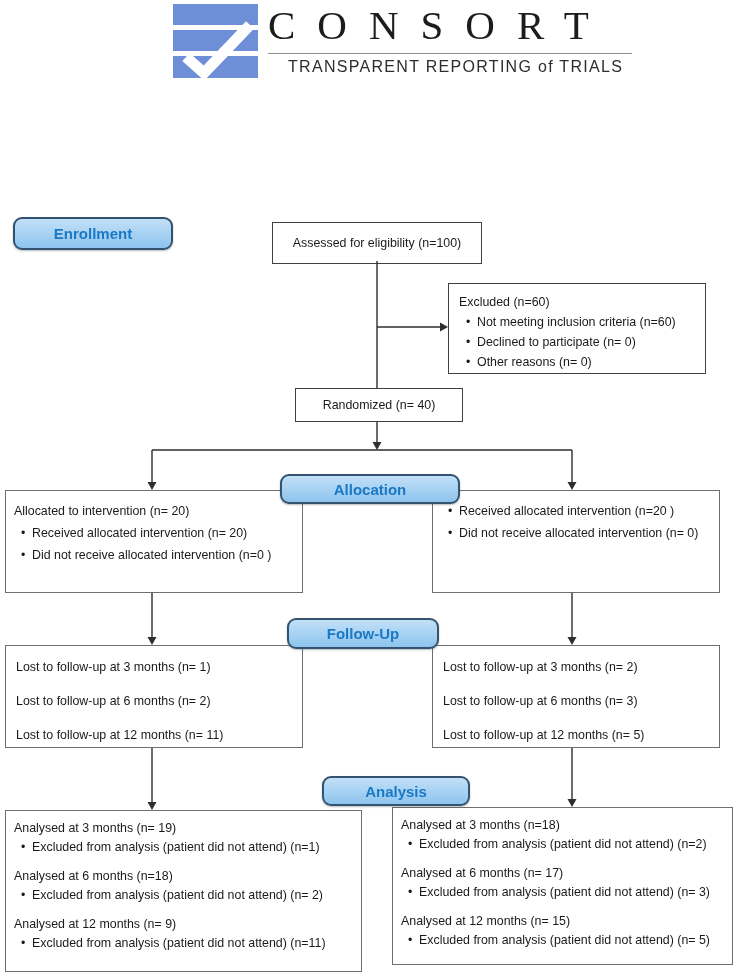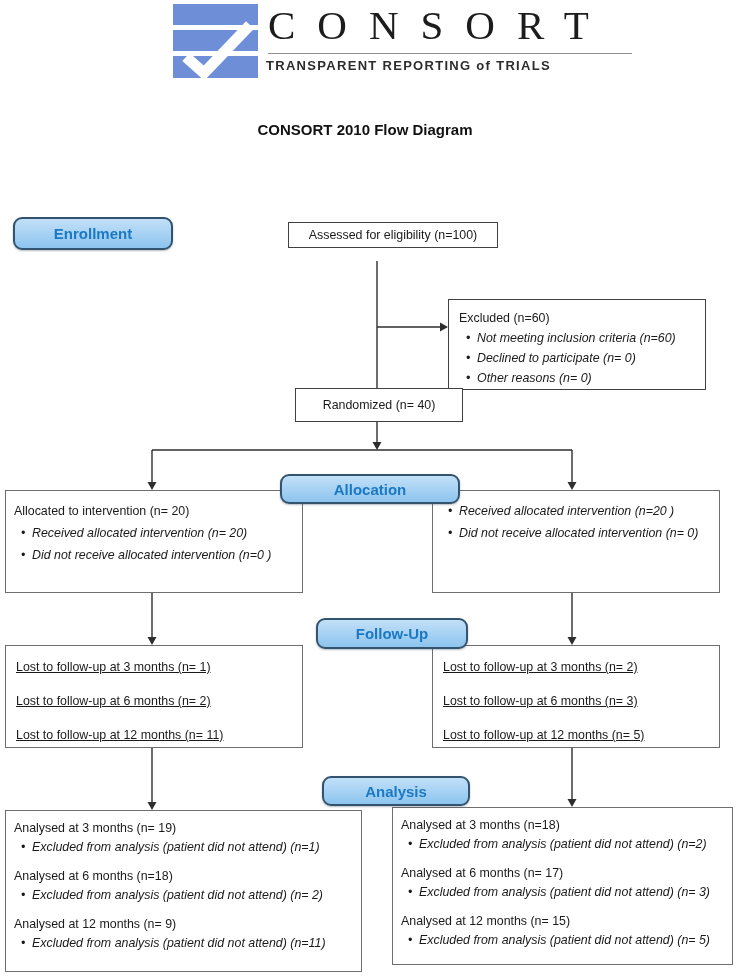--- a/index.html
+++ b/index.html
@@ -9,22 +9,22 @@
   }
   
   #logo-icon { position:absolute; left:173px; top:4px; width:85px; height:74px; }
   #brand {
     position:absolute; left:268px; top:1px; width:372px; height:50px;
     font-family:"Liberation Serif","DejaVu Serif",serif;
     font-size:41px; letter-spacing:22px; color:#1c1c1c; white-space:nowrap;
   }
   #brand-rule { position:absolute; left:268px; top:53px; width:364px; border-top:1.5px solid #8f8f8f; }
   #tagline {
-    position:absolute; left:266px; top:58px; width:372px;
-    font-size:13px; font-weight:bold; letter-spacing:1.3px; color:#2d2d2d; white-space:nowrap;
+    position:absolute; left:288px; top:58px; width:372px;
+    font-size:16px; font-weight:normal; letter-spacing:1.3px; color:#2d2d2d; white-space:nowrap;
   }
   
   #page-title {
     position:absolute; left:0px; top:121px; width:730px; text-align:center;
     font-size:15px; font-weight:bold; color:#111;
   }
   
   .stage-label {
     position:absolute; z-index:5; box-sizing:border-box;
     border:2px solid var(--label-border,#33536f); border-radius:9px;
@@ -33,54 +33,53 @@
     display:flex; align-items:center; justify-content:center;
     box-shadow:0 1px 2px rgba(40,60,80,.35);
   }
   
   .box {
     position:absolute; z-index:2; box-sizing:border-box; background:#fff;
     border:1.5px solid #414141; font-size:12.4px; color:#1a1a1a;
   }
   .box.big { border-color:#6e6e6e; }
   .center { display:flex; align-items:center; justify-content:center; text-align:center; }
-  .pad-ex  { padding:8px 6px 0 10px; line-height:20px;margin-top:16px; }
+  .pad-ex  { padding:8px 6px 0 10px; line-height:20px; }
   .pad-al  { padding:9px 12px 0 8px;  line-height:22px; }
   .pad-fu  { padding:12px 6px 0 10px; line-height:19px; }
   .pad-an  { padding:8px 6px 0 8px;  line-height:18.5px; }
-  .pad-fu .line { margin-bottom:15px;text-decoration:underline; }
+  .pad-fu .line { margin-bottom:15px; }
   .pad-an .group { margin-bottom:11px; }
-  .bullet-line { padding-left:18px; text-indent:-11px;font-style:italic; }
+  .bullet-line { padding-left:18px; text-indent:-11px; }
   .blt { display:inline-block; width:11px; text-indent:0; }
   
   #connectors { position:absolute; left:0; top:0; z-index:3; pointer-events:none; }
 </style>
 </head>
 <body>
 
 <div id="canvas">
 
   <svg id="logo-icon" viewBox="0 0 85 74">
     <rect x="0" y="0" width="85" height="21" fill="#6e8fd8"></rect>
     <rect x="0" y="26" width="85" height="21" fill="#6e8fd8"></rect>
     <rect x="0" y="52" width="85" height="22" fill="#6e8fd8"></rect>
     <polyline points="13,53 31,69 77,21" fill="none" stroke="#ffffff" stroke-width="11"></polyline>
   </svg>
   <div id="brand">CONSORT</div>
   <div id="brand-rule"></div>
   <div id="tagline">TRANSPARENT REPORTING of TRIALS</div>
 
-  <div id="page-title">CONSORT 2010 Flow Diagram</div>
 
   <div class="stage-label" style="left:13px;  top:217px; width:160px; height:33px;">Enrollment</div>
   <div class="stage-label" style="left:280px; top:474px; width:180px; height:30px;">Allocation</div>
-  <div class="stage-label" style="left:287px; top:618px; width:152px; height:31px;margin-left:29px;">Follow-Up</div>
+  <div class="stage-label" style="left:287px; top:618px; width:152px; height:31px;">Follow-Up</div>
   <div class="stage-label" style="left:288px; top:776px; width:148px; height:30px;margin-left:34px;">Analysis</div>
 
-  <div class="box center" style="left:288px; top:222px; width:210px; height:26px;">
+  <div class="box center" style="left:272px; top:222px; width:210px; height:42px;">
     <span>Assessed for eligibility (n=100)</span>
   </div>
 
   <div class="box pad-ex" style="left:448px; top:283px; width:258px; height:91px;">
     <div>Excluded (n=60)</div>
     <div class="bullet-line"><span class="blt">•</span><span>Not meeting inclusion criteria (n=60)</span></div>
     <div class="bullet-line"><span class="blt">•</span><span>Declined to participate (n= 0)</span></div>
     <div class="bullet-line"><span class="blt">•</span><span>Other reasons (n= 0)</span></div>
   </div>
 

